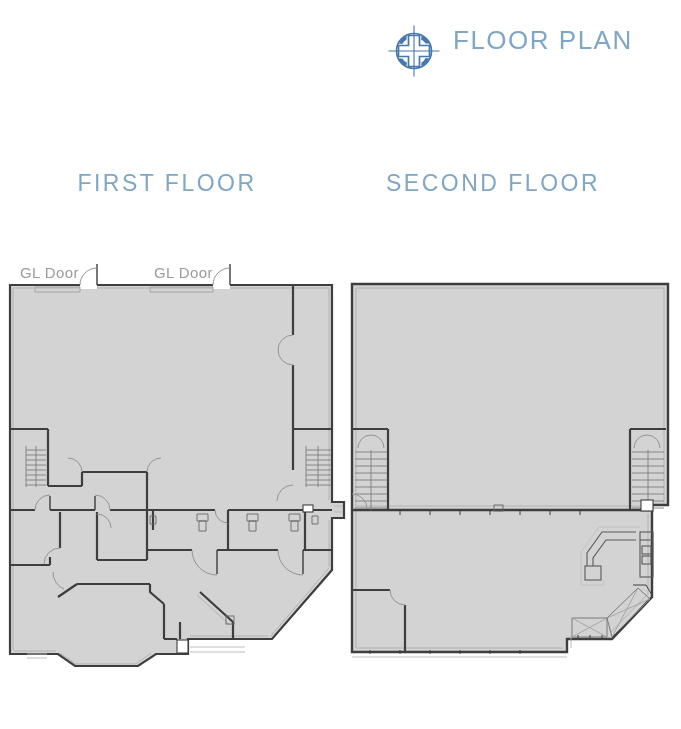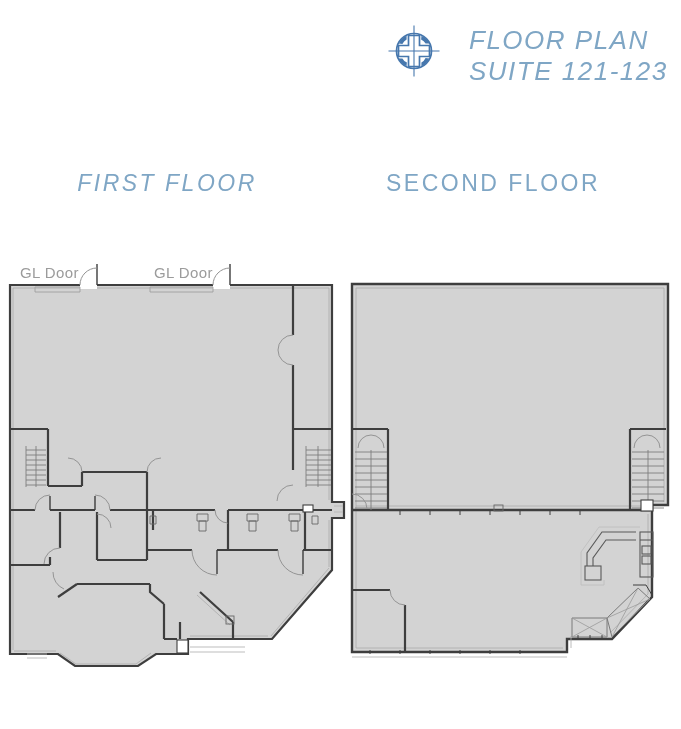--- a/index.html
+++ b/index.html
@@ -1,28 +1,28 @@
 <!DOCTYPE html>
 <html><head>
 <meta charset="utf-8">
 <style>
   html,body{margin:0;padding:0;background:#ffffff;}
   .page{position:relative;width:681px;height:729px;background:#ffffff;overflow:hidden;
         font-family:"Liberation Sans",sans-serif;}
-  .header{position:absolute;left:388px;top:24px;display:flex;gap:29px;font-style:italic;}
+  .header{position:absolute;left:388px;top:24px;display:flex;gap:13px;}
   .logo{width:52px;height:54px;flex:0 0 auto;}
   .logo .ln{stroke:#4677ad;stroke-width:1.1;fill:none;}
   .logo .ring{stroke:#4677ad;stroke-width:1.7;fill:none;}
   .logo .cross{stroke:#4677ad;stroke-width:1.7;fill:none;}
   .logo .sail{fill:#4677ad;}
   .title-block{color:#7fa6c5;font-size:26px;letter-spacing:1.5px;line-height:31px;
                font-weight:300;margin-top:1px;white-space:nowrap;}
   .floor-heading{position:absolute;top:170px;width:214px;text-align:center;color:#7fa6c5;
                  font-size:23px;letter-spacing:2.5px;font-weight:300;white-space:nowrap;}
-  .fh-first{left:60px;font-style:italic;} .fh-second{left:386px;}
+  .fh-first{left:60px;} .fh-second{left:386px;}
   .plans{position:absolute;left:0;top:250px;width:681px;height:479px;}
   
   .fillshape{fill:#d3d3d3;stroke:#3e3e3e;stroke-width:2.2;}
   .fillshape2{fill:#d3d3d3;stroke:#3e3e3e;stroke-width:2.4;}
   .wall{fill:none;stroke:#3e3e3e;stroke-width:2.2;}
   .wall-heavy{fill:none;stroke:#3e3e3e;stroke-width:2.4;}
   .leaf{fill:none;stroke:#3e3e3e;stroke-width:1.4;}
   .inner{fill:none;stroke:#ababab;stroke-width:0.8;}
   .arc{fill:none;stroke:#949494;stroke-width:1;}
   .tread{fill:none;stroke:#7d7d7d;stroke-width:0.9;}
@@ -51,21 +51,20 @@
       <path class="cross" d="M20.5,11.5 H31.5 V21.5 H41.5 V32.5 H31.5 V42.5 H20.5 V32.5 H10.5 V21.5 H20.5 Z"></path>
       <g>
         <path class="sail" d="M33.5,11.8 A17.5,17.5 0 0 1 41.6,19.6 L37.6,19.6 A9.5,9.5 0 0 0 33.1,15.4 Z"></path>
         <path class="sail" transform="rotate(90 26 27)" d="M33.5,11.8 A17.5,17.5 0 0 1 41.6,19.6 L37.6,19.6 A9.5,9.5 0 0 0 33.1,15.4 Z"></path>
         <path class="sail" transform="rotate(180 26 27)" d="M33.5,11.8 A17.5,17.5 0 0 1 41.6,19.6 L37.6,19.6 A9.5,9.5 0 0 0 33.1,15.4 Z"></path>
         <path class="sail" transform="rotate(270 26 27)" d="M33.5,11.8 A17.5,17.5 0 0 1 41.6,19.6 L37.6,19.6 A9.5,9.5 0 0 0 33.1,15.4 Z"></path>
       </g>
     </svg>
     <div class="title-block">
       <div>FLOOR PLAN</div>
-      <div>SUITE 121-123</div>
     </div>
   </div>
 
   <div class="floor-heading fh-first">FIRST FLOOR</div>
   <div class="floor-heading fh-second">SECOND FLOOR</div>
 
   <svg class="plans" viewBox="0 250 681 479">
 
     <g>
       <path class="fillshape" d="M10,285 H332 V502 H344 V518 H332 V570 L272,639 H188 V654 H156 L138,666 H75 L58,654 H10 Z"></path>

